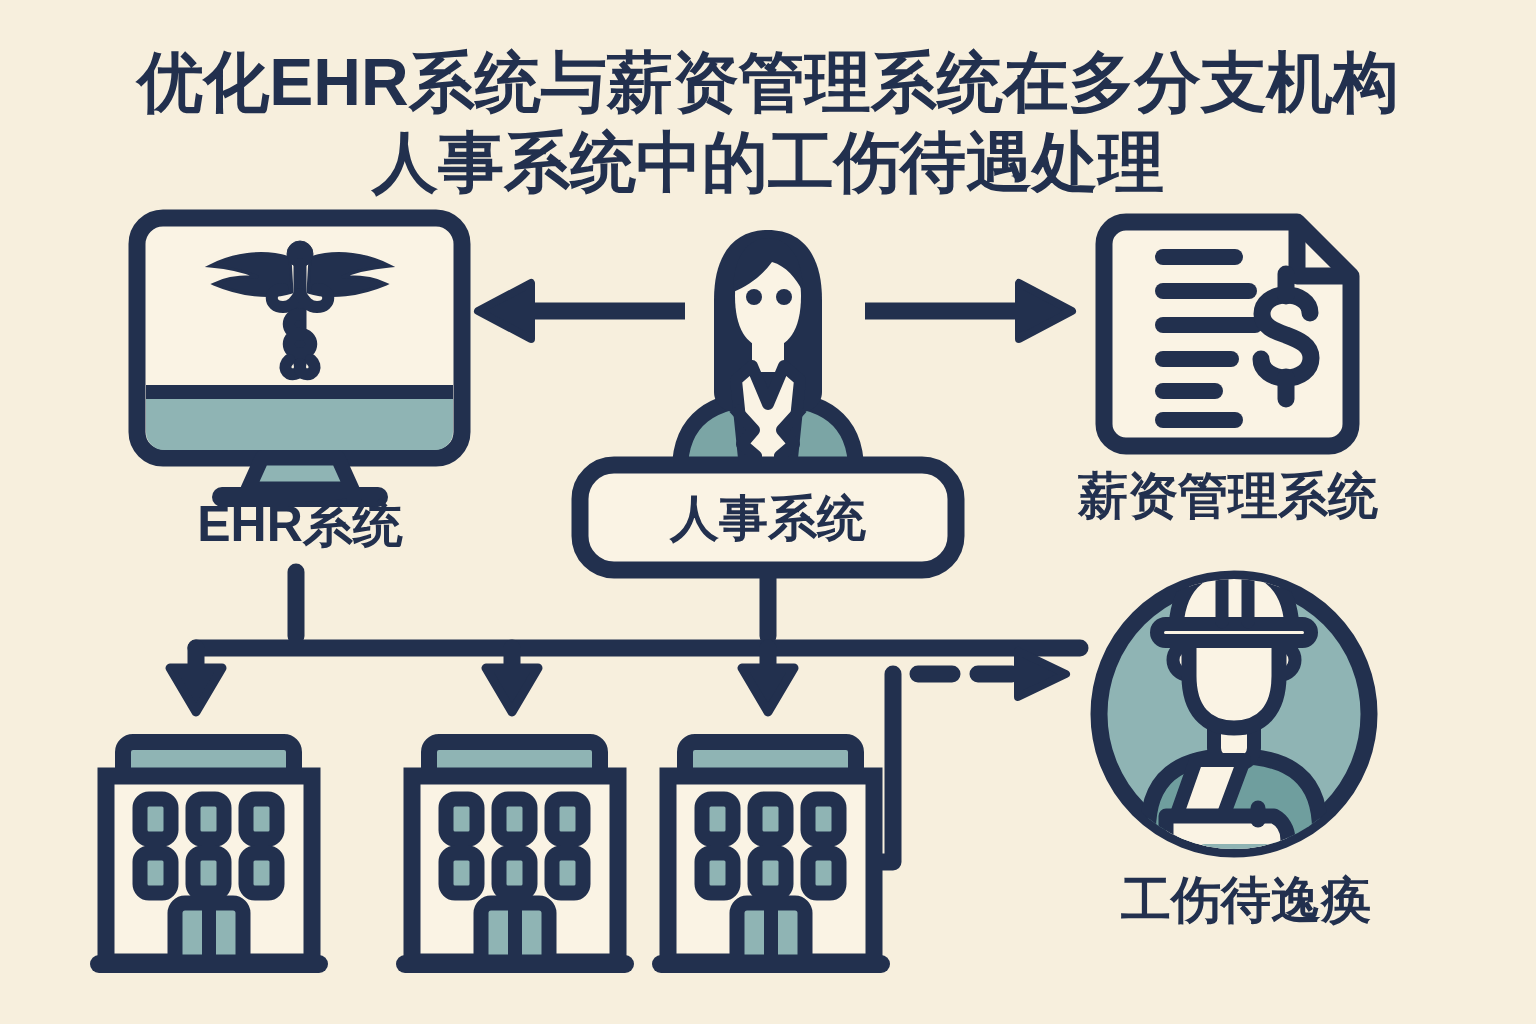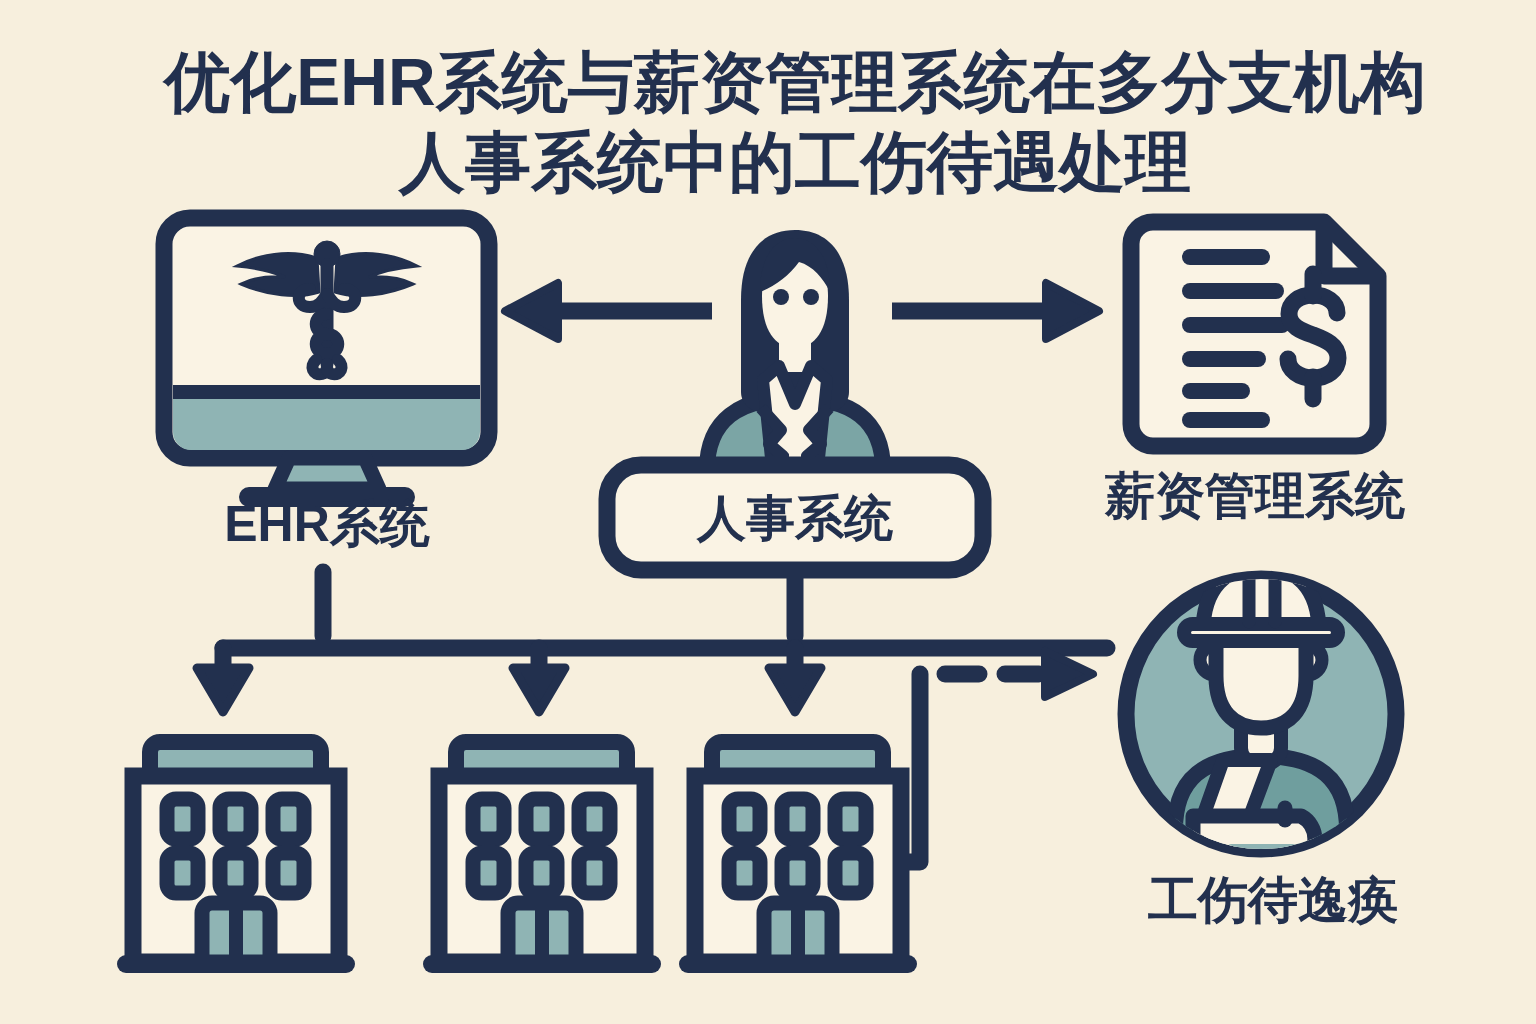--- a/index.html
+++ b/index.html
@@ -11,21 +11,20 @@
     height: 1024px;
     background: #f7efdd;
     font-family: "Liberation Sans", "DejaVu Sans", sans-serif;
     overflow: hidden;
   }
   #stage {
     position: relative;
     width: 1508px;
     height: 1024px;
     background: #f7efdd;
-    margin-left: 27px;
   }
   #diagram {
     position: absolute;
     top: 0;
     left: 0;
     width: 1536px;
     height: 1024px;
     display: block;
   }
   .ttl {

